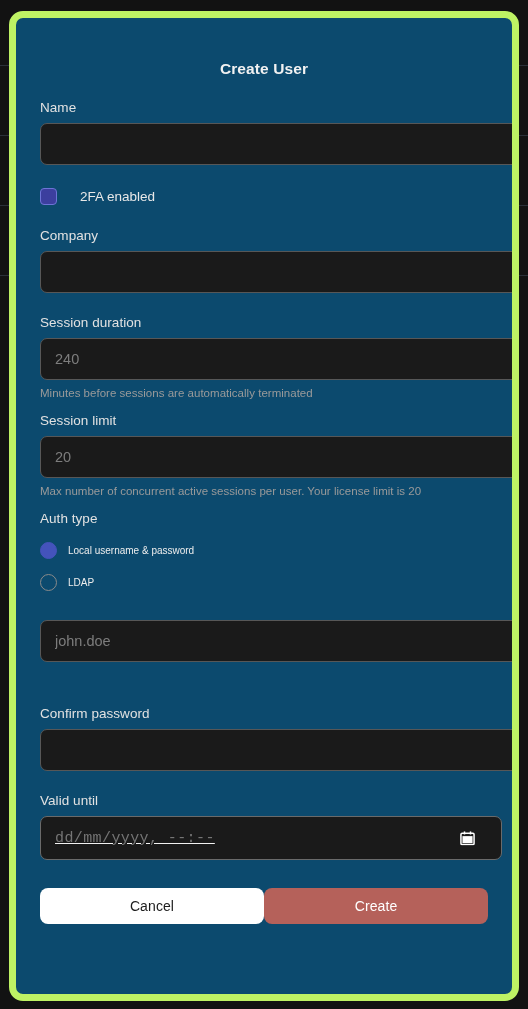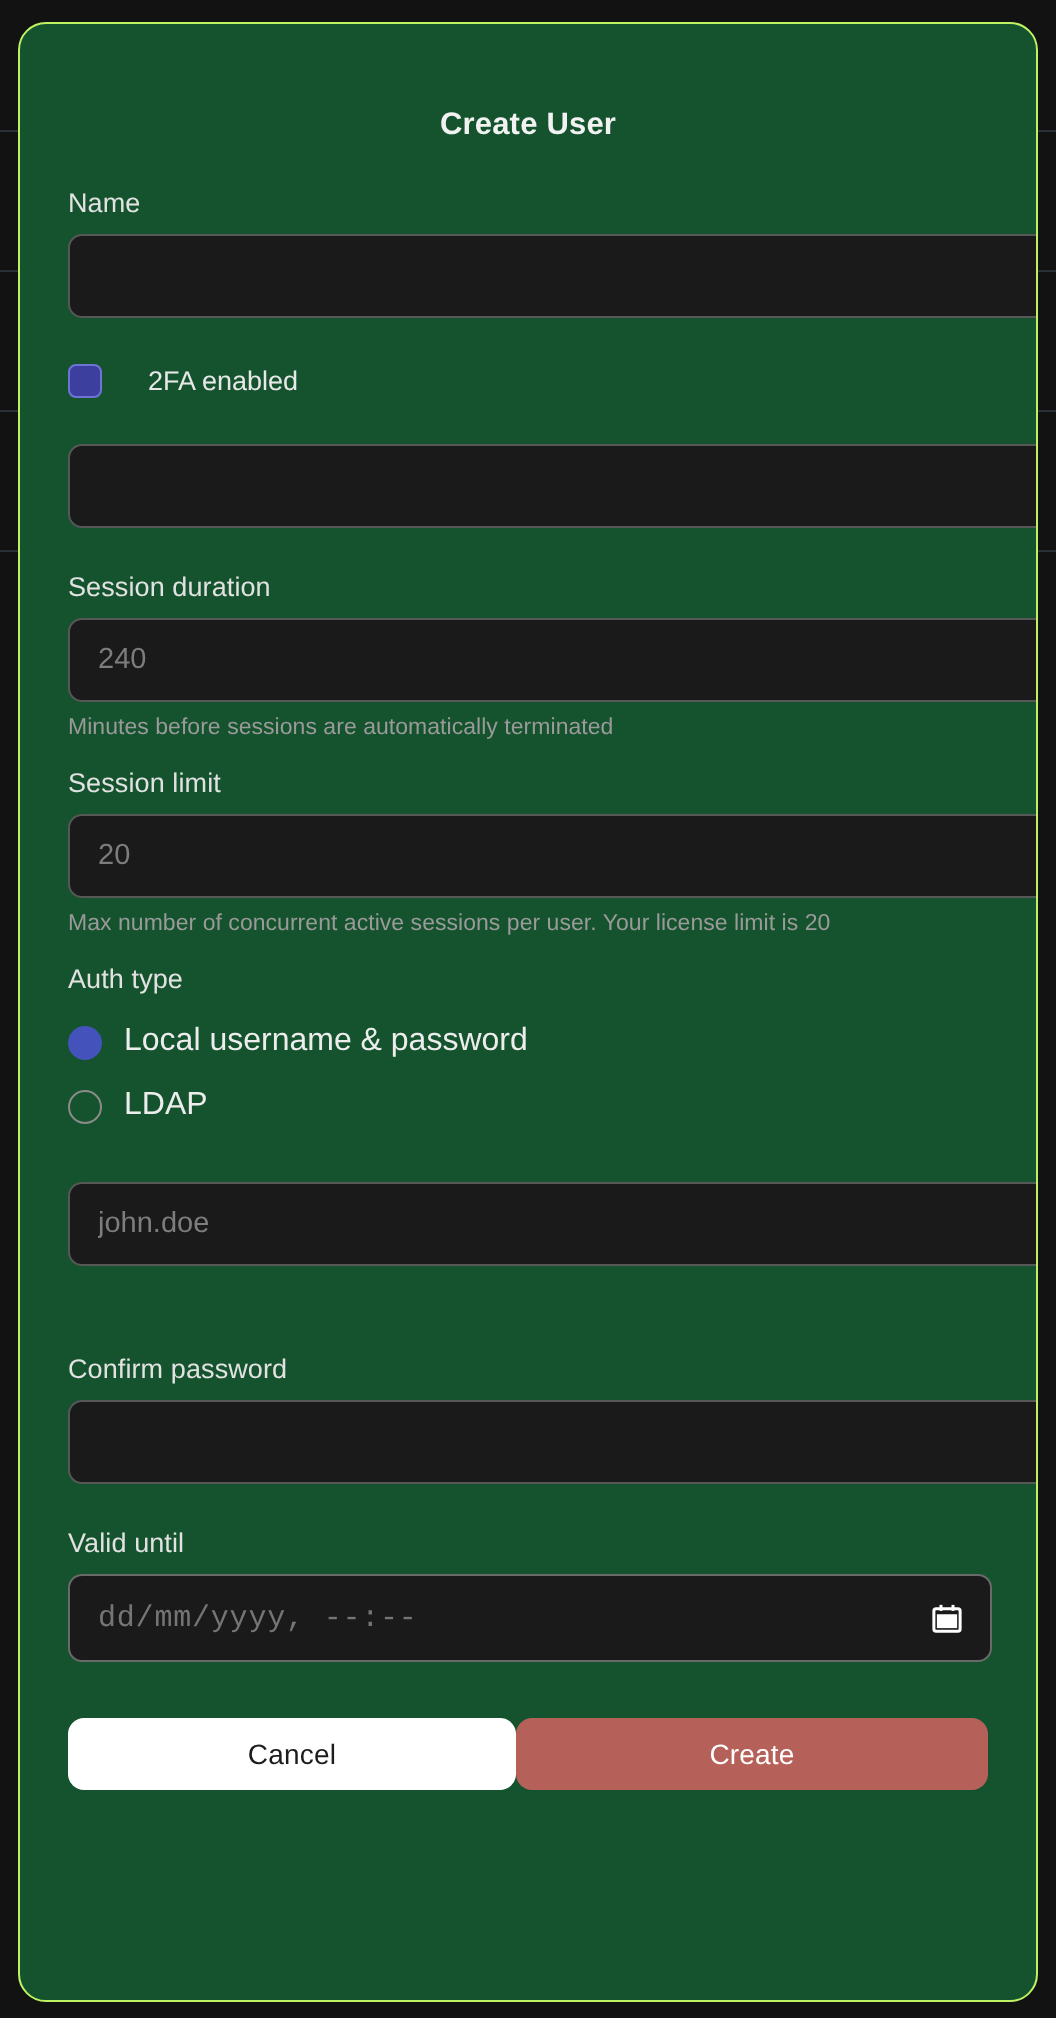--- a/index.html
+++ b/index.html
@@ -31,22 +31,22 @@
     background: #2a3038;
   }
 
   
   #modal {
     position: absolute;
     left: 9px;
     top: 11px;
     width: 510px;
     height: 990px;
-    background: #14532d;
-    border: 1px solid #bef264;
+    background: #0c4a6e;
+    border: 7px solid #bef264;
     border-radius: 14px;
     padding: 0 24px;
     overflow: hidden;
   }
 
   #modal-title {
     text-align: center;
     font-size: 15.5px;
     font-weight: 700;
     color: #f2f2f2;
@@ -125,39 +125,40 @@
     border-radius: 50%;
     border: 1px solid #8a8a8a;
     background: transparent;
     flex: 0 0 auto;
   }
   .radio-circle.selected {
     background: #4453bb;
     border-color: #4453bb;
   }
   .radio-label {
-    font-size: 16px;
+    font-size: 10px;
     color: #ededed;
   }
 
   
   .date-wrap { position: relative; }
   .date-input {
     display: block;
     width: 462px;
     height: 44px;
     background: #1a1a1a;
     border: 1px solid #6a6a6a;
     border-radius: 7px;
     color: #f2f2f2;
     font-family: "Liberation Mono", monospace;
     font-size: 15px;
     padding: 0 40px 0 14px;
     outline: none;
     letter-spacing: 0.4px;
+    text-decoration: underline;
   }
   .cal-icon {
     position: absolute;
     right: 13px;
     top: 50%;
     transform: translateY(-50%);
     width: 15px;
     height: 15px;
     display: block;
   }
@@ -205,20 +206,21 @@
     <label class="field-label">Name</label>
     <input class="text-input" type="text" placeholder="" style="">
   </div>
 
   <div class="check-row">
     <span class="checkbox-box"></span>
     <span class="check-label">2FA enabled</span>
   </div>
 
   <div class="field">
+    <label class="field-label">Company</label>
     <input class="text-input" type="text" placeholder="" style="">
   </div>
 
   <div class="gap-md"></div>
 
   <div class="field">
     <label class="field-label">Session duration</label>
     <input class="text-input" type="text" placeholder="240" style="">
     <span class="hint">Minutes before sessions are automatically terminated</span>
   </div>

